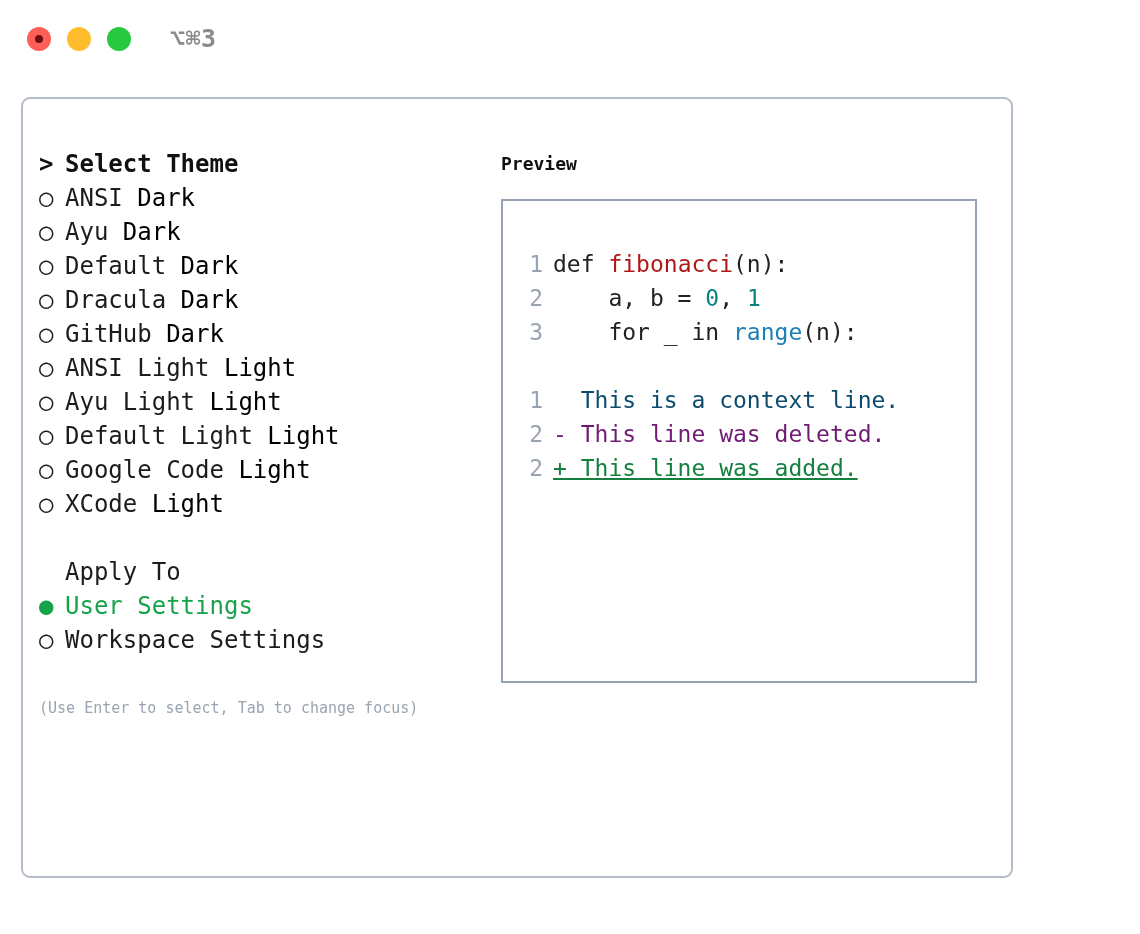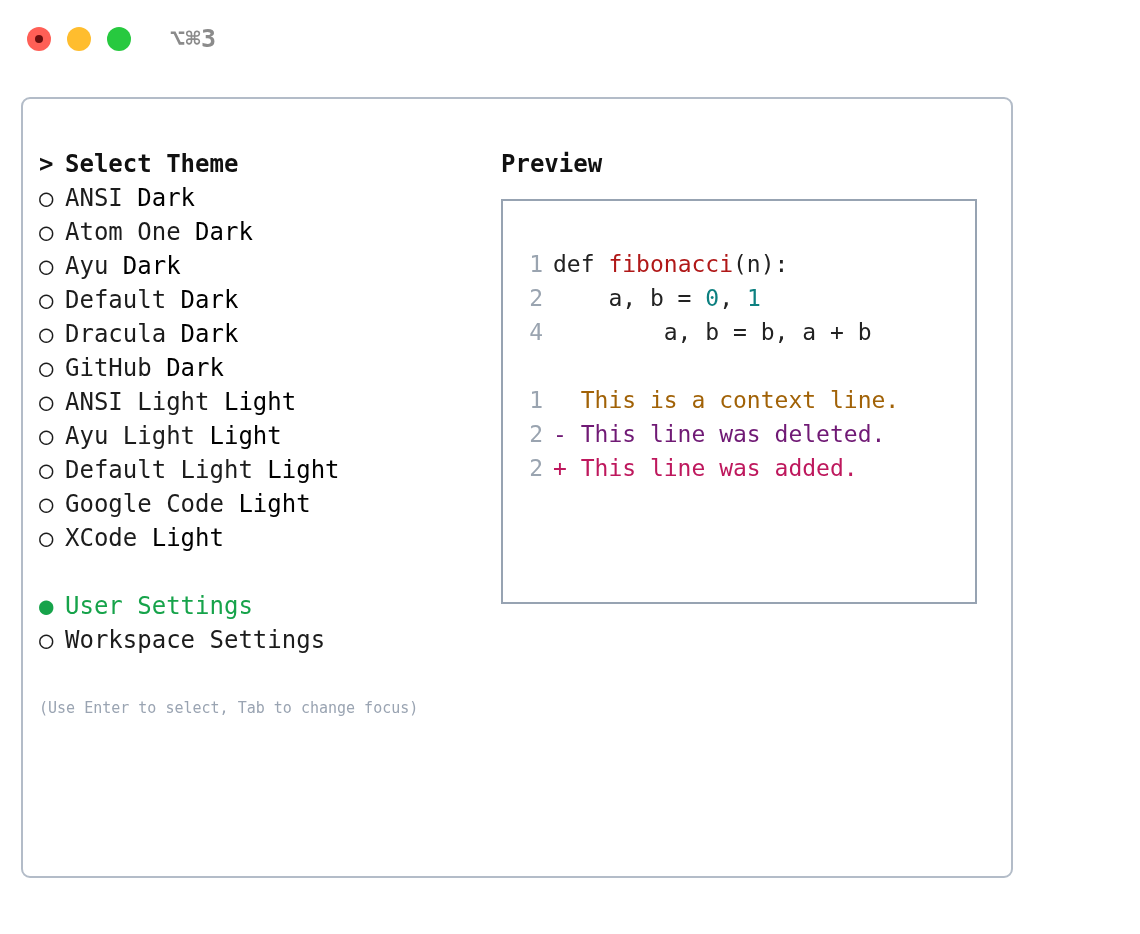--- a/index.html
+++ b/index.html
@@ -120,30 +120,30 @@
   }
 
   
   #preview-column {
     position: absolute;
     left: 478px;
     top: 48px;
     width: 500px;
   }
   #preview-heading {
-    font-size: 24px;
+    font-size: 18px;
     font-weight: bold;
     color: #111111;
     line-height: 34px;
     white-space: pre;
   }
   #preview-box {
     margin-top: 18px;
     width: 476px;
-    height: 405px;
+    height: 484px;
     border: 2px solid #97a3b2;
     background: #ffffff;
     box-sizing: border-box;
     padding: 46px 0 0 14px;
   }
   .code-line {
     font-size: 23px;
     line-height: 34px;
     white-space: pre;
     color: #222222;
@@ -152,23 +152,23 @@
     display: inline-block;
     width: 26px;
     text-align: right;
     color: #9aa4b0;
     margin-right: 10px;
   }
   .tok-fn      { color: #b01818; }
   .tok-num     { color: #0d8080; }
   .tok-builtin { color: #1a7fb5; }
   .diff-gap { height: 34px; }
-  .diff-context { color: #a16207; }
+  .diff-context { color: #0c4a6e; }
   .diff-del     { color: #701a75; }
-  .diff-add     { color: #be185d; }
+  .diff-add     { color: #15803d; text-decoration: underline; }
 </style>
 </head>
 <body>
 
 <div id="app-window">
 
   <div id="title-bar">
     <div class="traffic-light" id="tl-close"></div>
     <div id="tl-close-dot"></div>
     <div class="traffic-light" id="tl-min"></div>
@@ -177,49 +177,49 @@
   </div>
 
   <div id="main-panel">
 
     <div id="theme-column">
 
       <div class="row section-head"><span class="marker">&gt;</span><span>Select Theme</span></div>
 
       <div id="theme-list">
           <div class="row"><span class="marker">○</span><span class="name">ANSI</span><span class="cat"> Dark</span></div>
-          <div class="row"><span class="marker">○</span><span class="name">Atom One</span><span class="cat"> Dark</span></div>
           <div class="row"><span class="marker">○</span><span class="name">Ayu</span><span class="cat"> Dark</span></div>
           <div class="row"><span class="marker">○</span><span class="name">Default</span><span class="cat"> Dark</span></div>
           <div class="row"><span class="marker">○</span><span class="name">Dracula</span><span class="cat"> Dark</span></div>
           <div class="row"><span class="marker">○</span><span class="name">GitHub</span><span class="cat"> Dark</span></div>
           <div class="row"><span class="marker">○</span><span class="name">ANSI Light</span><span class="cat"> Light</span></div>
           <div class="row"><span class="marker">○</span><span class="name">Ayu Light</span><span class="cat"> Light</span></div>
           <div class="row"><span class="marker">○</span><span class="name">Default Light</span><span class="cat"> Light</span></div>
           <div class="row"><span class="marker">○</span><span class="name">Google Code</span><span class="cat"> Light</span></div>
           <div class="row"><span class="marker">○</span><span class="name">XCode</span><span class="cat"> Light</span></div>
         </div>
 
       <div id="apply-to-block">
+        <div id="apply-to-head">Apply To</div>
         <div id="apply-to-list">
             <div class="row selected"><span class="marker">●</span><span class="name">User Settings</span></div>
             <div class="row"><span class="marker">○</span><span class="name">Workspace Settings</span></div>
           </div>
       </div>
 
       <div id="hint-text">(Use Enter to select, Tab to change focus)</div>
     </div>
 
     <div id="preview-column">
       <div id="preview-heading">Preview</div>
       <div id="preview-box">
         <div id="code-block">
             <div class="code-line"><span class="ln">1</span><span>def </span><span class="tok-fn">fibonacci</span><span>(n):</span></div>
             <div class="code-line"><span class="ln">2</span><span>    a, b = </span><span class="tok-num">0</span><span>, </span><span class="tok-num">1</span></div>
-            <div class="code-line"><span class="ln">4</span><span>        a, b = b, a + b</span></div>
+            <div class="code-line"><span class="ln">3</span><span>    for _ in </span><span class="tok-builtin">range</span><span>(n):</span></div>
           </div>
         <div class="diff-gap"></div>
         <div id="diff-block">
             <div class="code-line"><span class="ln">1</span><span class="diff-context">  This is a context line.</span></div>
             <div class="code-line"><span class="ln">2</span><span class="diff-del">- This line was deleted.</span></div>
             <div class="code-line"><span class="ln">2</span><span class="diff-add">+ This line was added.</span></div>
           </div>
       </div>
     </div>
 

